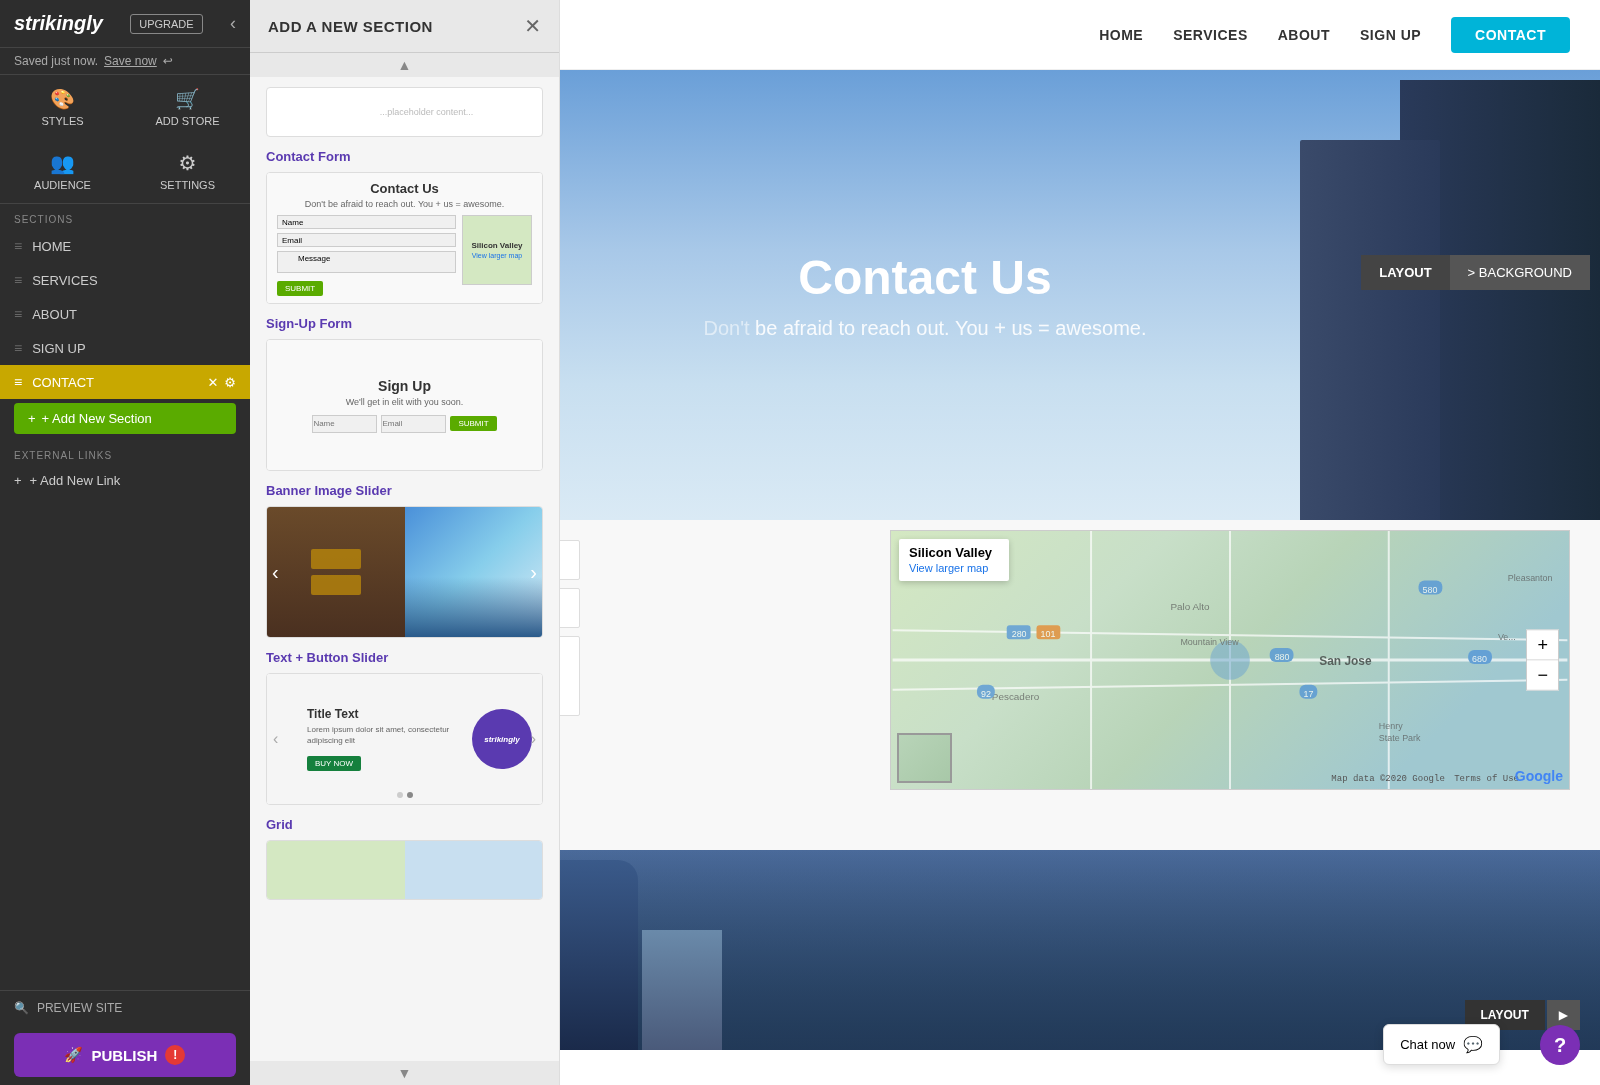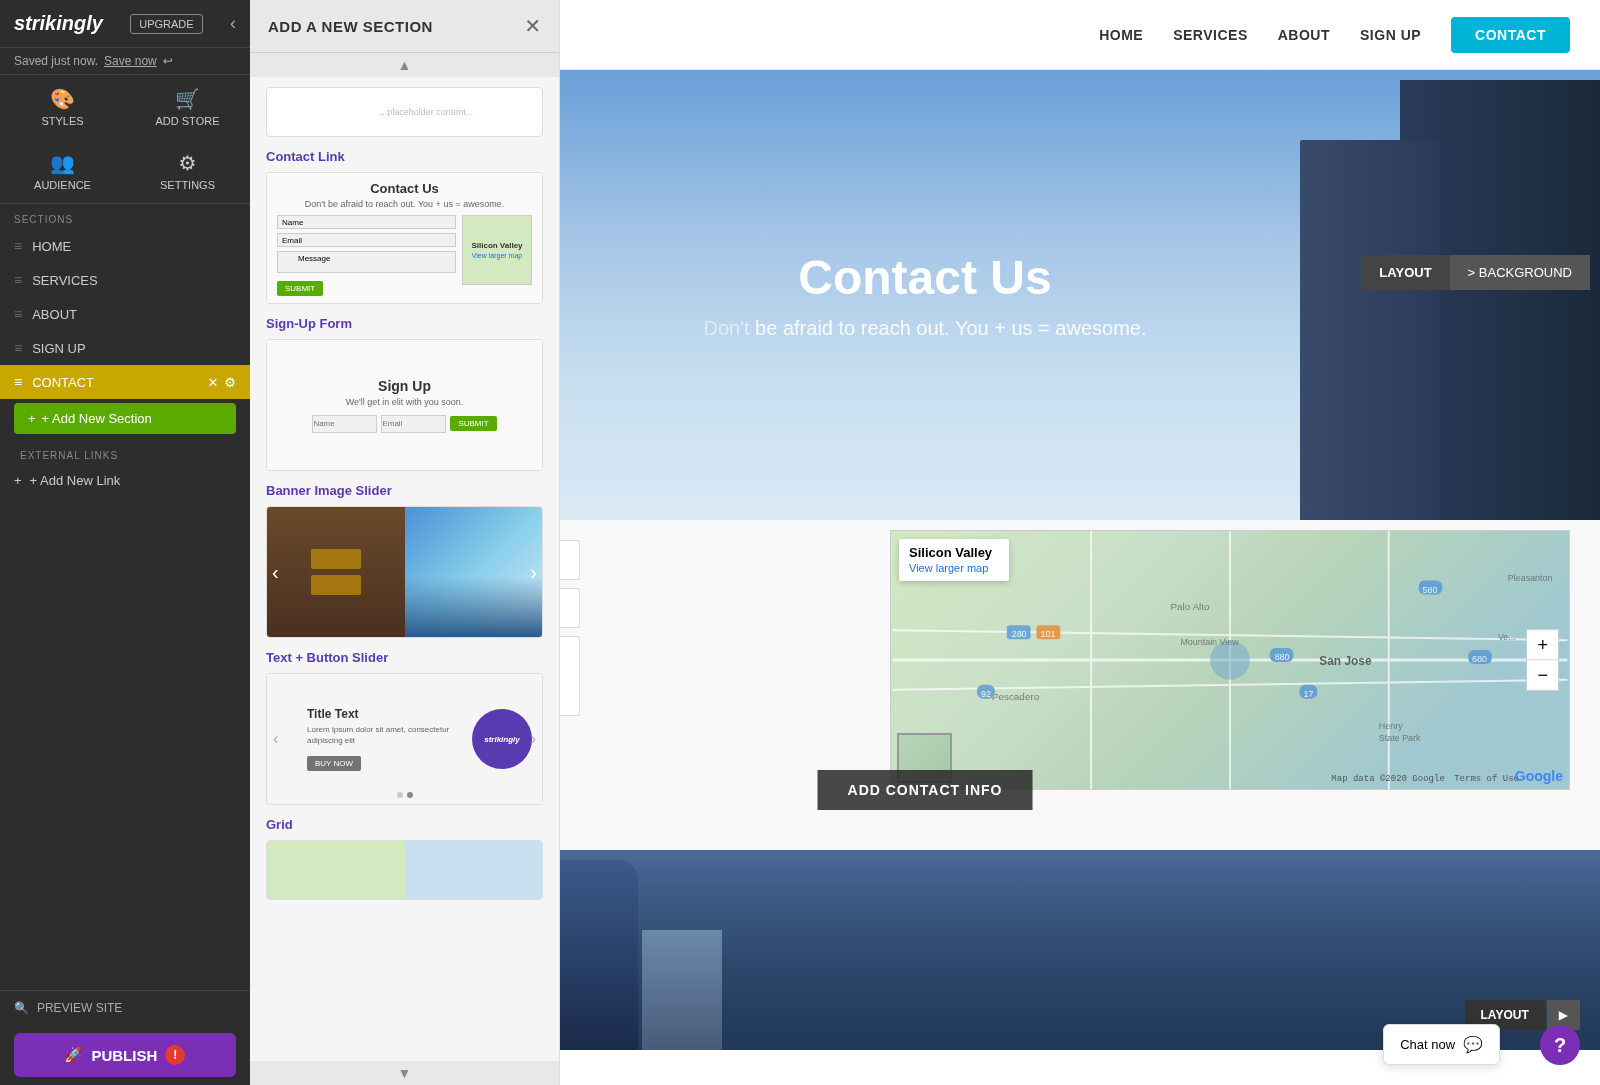--- a/index.html
+++ b/index.html
@@ -103,21 +103,21 @@
       padding: 8px 14px;
       border-radius: 4px;
       font-size: 13px;
       cursor: pointer;
       display: flex;
       align-items: center;
       gap: 6px;
       width: calc(100% - 28px);
     }
     .external-links-label {
-      padding: 12px 20px 4px;
+      padding: 12px 14px 4px;
       font-size: 10px;
       color: #888;
       letter-spacing: 1px;
     }
     .add-link-btn {
       display: flex;
       align-items: center;
       padding: 8px 14px;
       font-size: 13px;
       color: #ccc;
@@ -490,21 +490,21 @@
       display: flex;
       align-items: center;
       padding: 10px;
       gap: 10px;
       position: relative;
     }
     .tb-slider-text { flex: 1; }
     .tb-title { font-size: 12px; font-weight: 700; color: #333; margin-bottom: 4px; }
     .tb-sub { font-size: 8px; color: #666; margin-bottom: 6px; line-height: 1.3; }
     .tb-btn {
-      background: #737373;
+      background: #15803d;
       color: #fff;
       border: none;
       padding: 3px 8px;
       font-size: 8px;
       border-radius: 2px;
     }
     .tb-circle {
       width: 60px;
       height: 60px;
       background: #5a3ab0;
@@ -775,21 +775,20 @@
         </div>
 
         <div style="position:absolute;bottom:5px;right:50px;font-size:9px;color:#555;font-family:Liberation Mono, monospace;">
           <span>Map data ©2020 Google</span>
           <span style="margin-left:4px;">Terms of Use</span>
         </div>
 
         <div style="position:absolute;bottom:5px;right:6px;font-size:14px;font-weight:700;color:#4285f4;">Google</div>
       </div>
 
-      <button class="add-contact-info">ADD CONTACT INFO</button>
     </div>
 
     <div style="position:relative;height:200px;background:linear-gradient(180deg,#4a6a9a 0%,#2a4a6a 100%);overflow:hidden;">
       <div style="position:absolute;left:0;bottom:0;width:100%;height:200px;background:linear-gradient(180deg,transparent,rgba(30,50,80,0.7));display:flex;align-items:flex-end;">
         <div style="width:120px;height:180px;background:linear-gradient(180deg,#4a6a9a,#2a3a5a);margin-right:4px;border-radius:4px 4px 0 0;"></div>
         <div style="width:100px;height:150px;background:linear-gradient(180deg,#5a7aaa,#3a4a6a);margin-right:4px;"></div>
         <div style="width:160px;height:190px;background:linear-gradient(180deg,#3a5a8a,#1a2a4a);border-radius:20px 20px 0 0;margin-right:4px;"></div>
         <div style="width:80px;height:120px;background:linear-gradient(180deg,#6a8aaa,#4a5a7a);margin-right:4px;"></div>
       </div>
 
@@ -807,21 +806,21 @@
     </div>
 
     <div style="text-align:center;padding:4px;background:#e8e8e8;cursor:pointer;font-size:14px;color:#888;">▲</div>
 
     <div class="panel-scroll">
 
       <div class="partial-card">
         <span style="font-size:9px;color:#bbb;margin-left:44px;">...placeholder content...</span>
       </div>
 
-      <div class="panel-section-label">Contact Link</div>
+      <div class="panel-section-label">Contact Form</div>
       <div class="panel-card">
         <div class="panel-card-preview">
           <div class="form-preview">
             <div class="form-preview-title">Contact Us</div>
             <div class="form-preview-sub">Don't be afraid to reach out. You + us = awesome.</div>
             <div class="form-preview-body">
               <div class="form-preview-left">
                 <div class="form-preview-input">Name</div>
                 <div class="form-preview-input">Email</div>
                 <div class="form-preview-input" style="height:22px;padding-left:20px;">Message</div>

